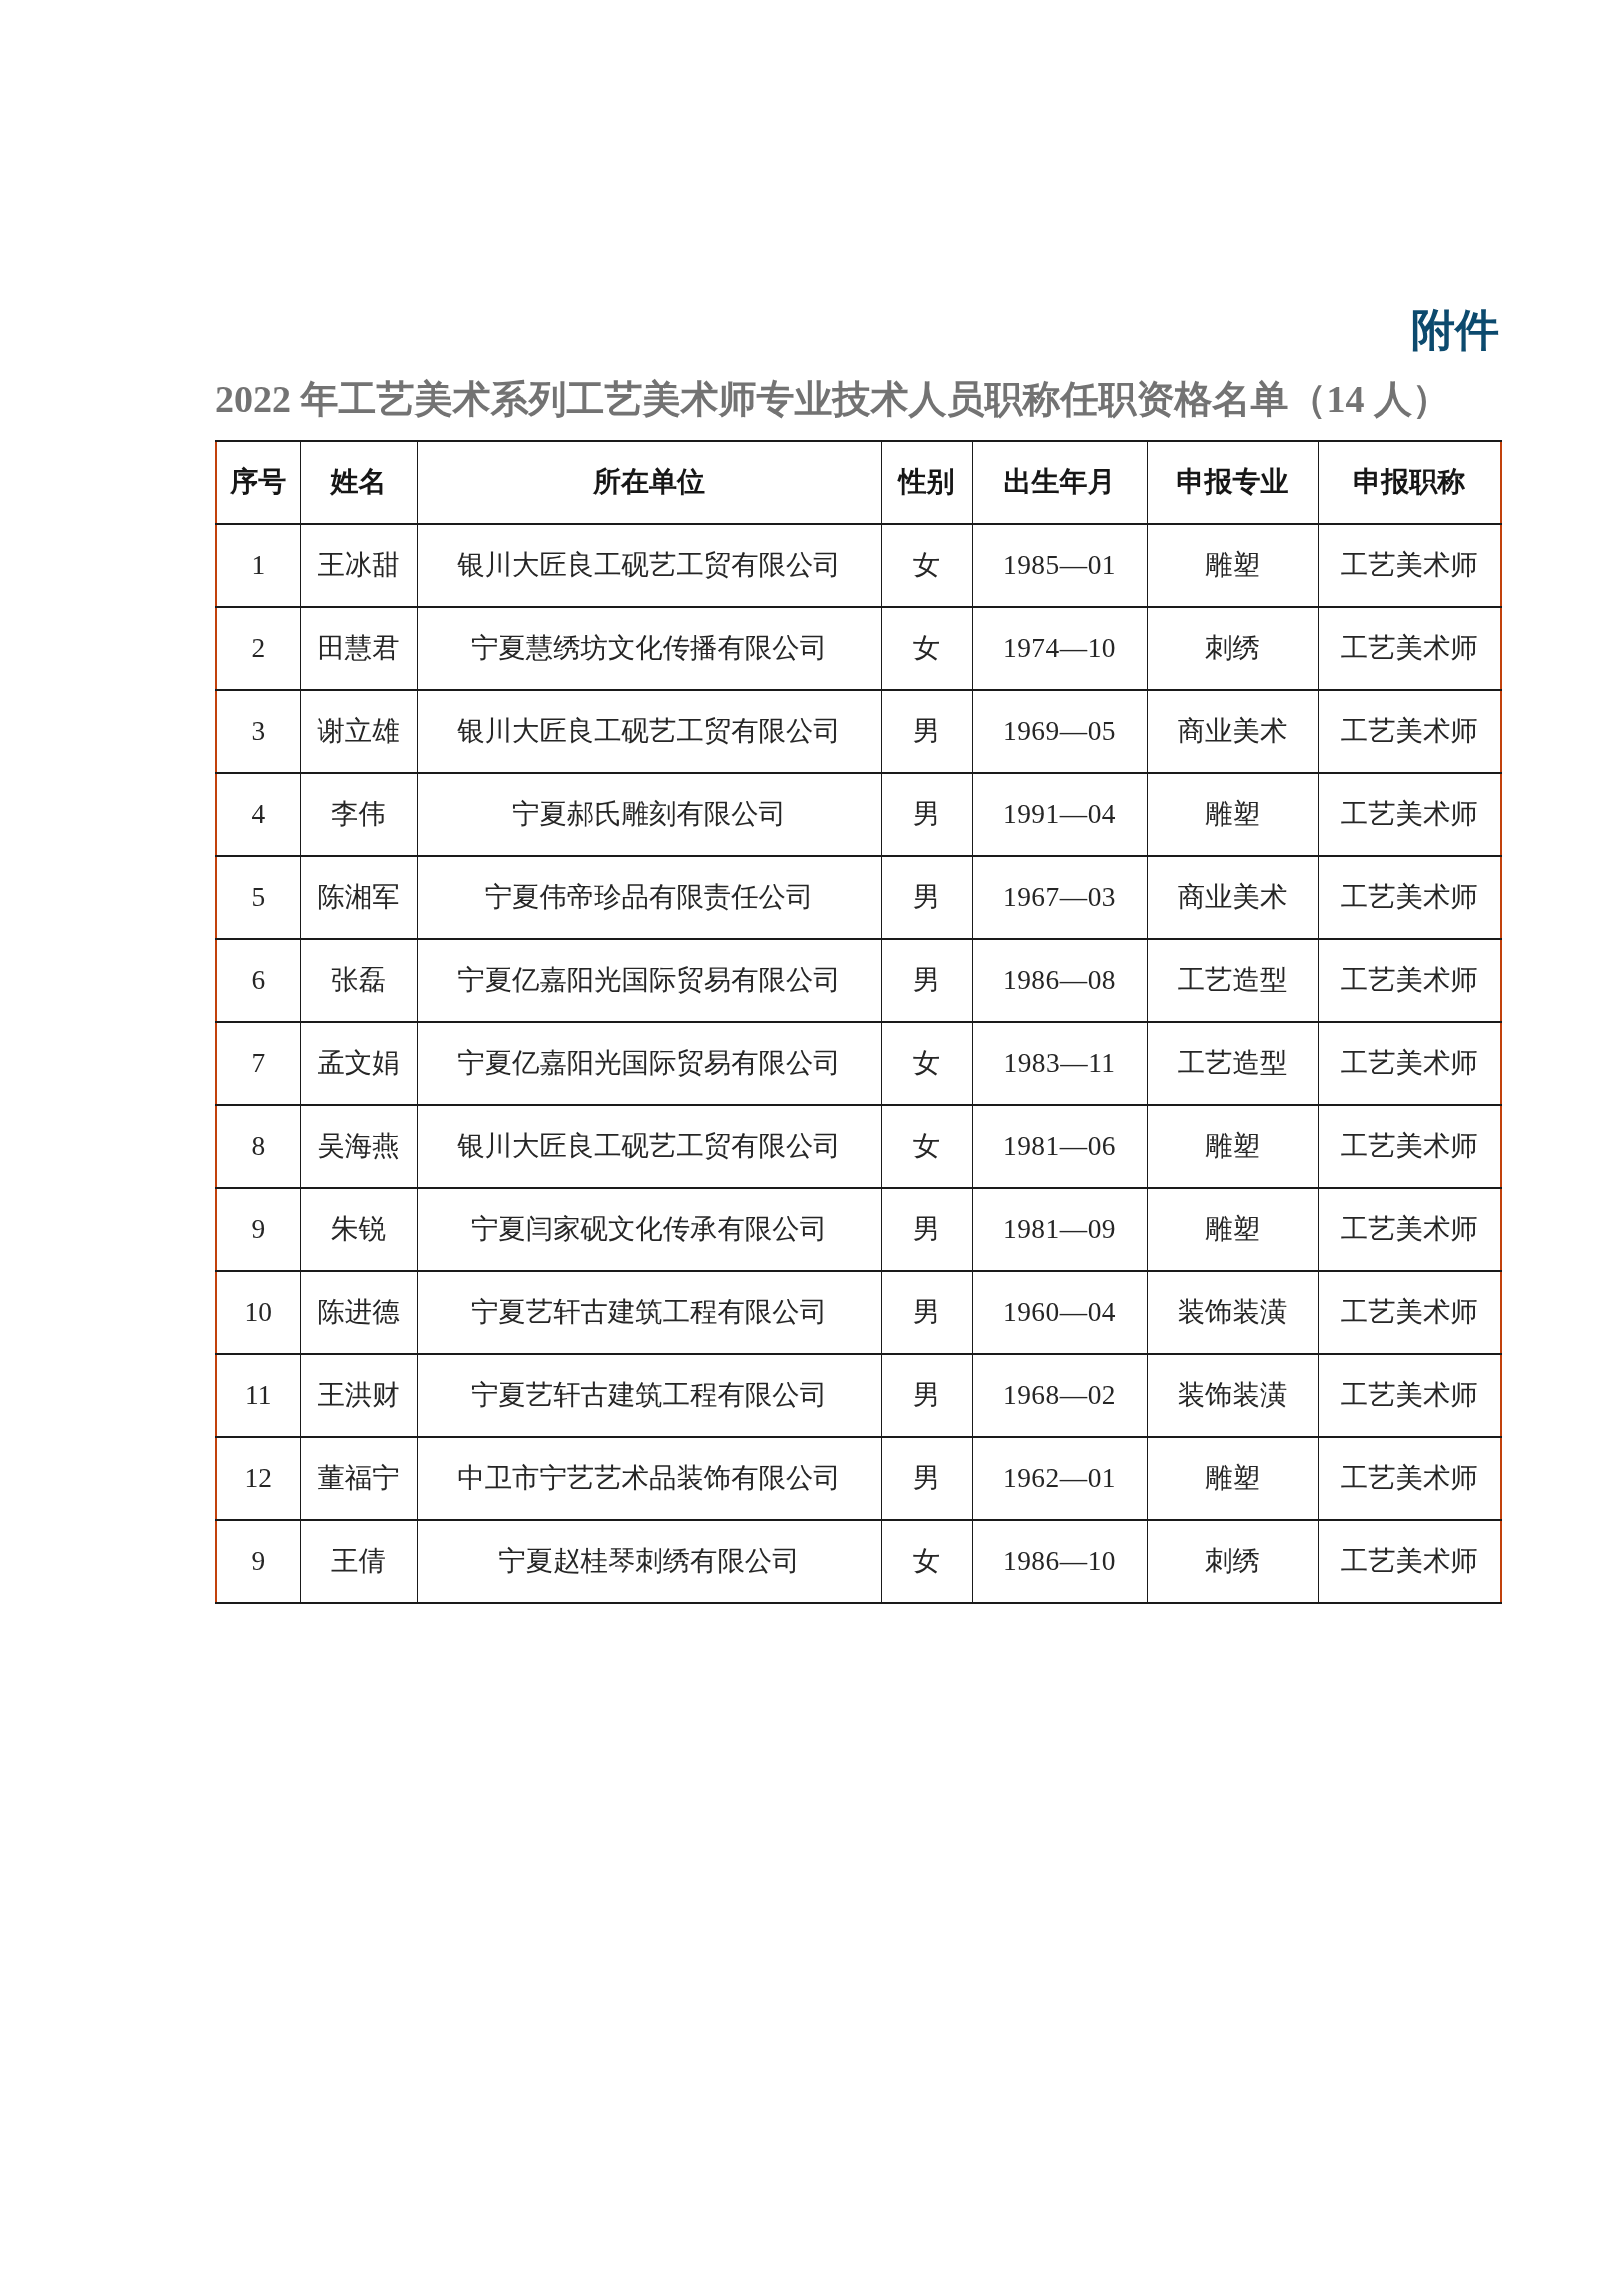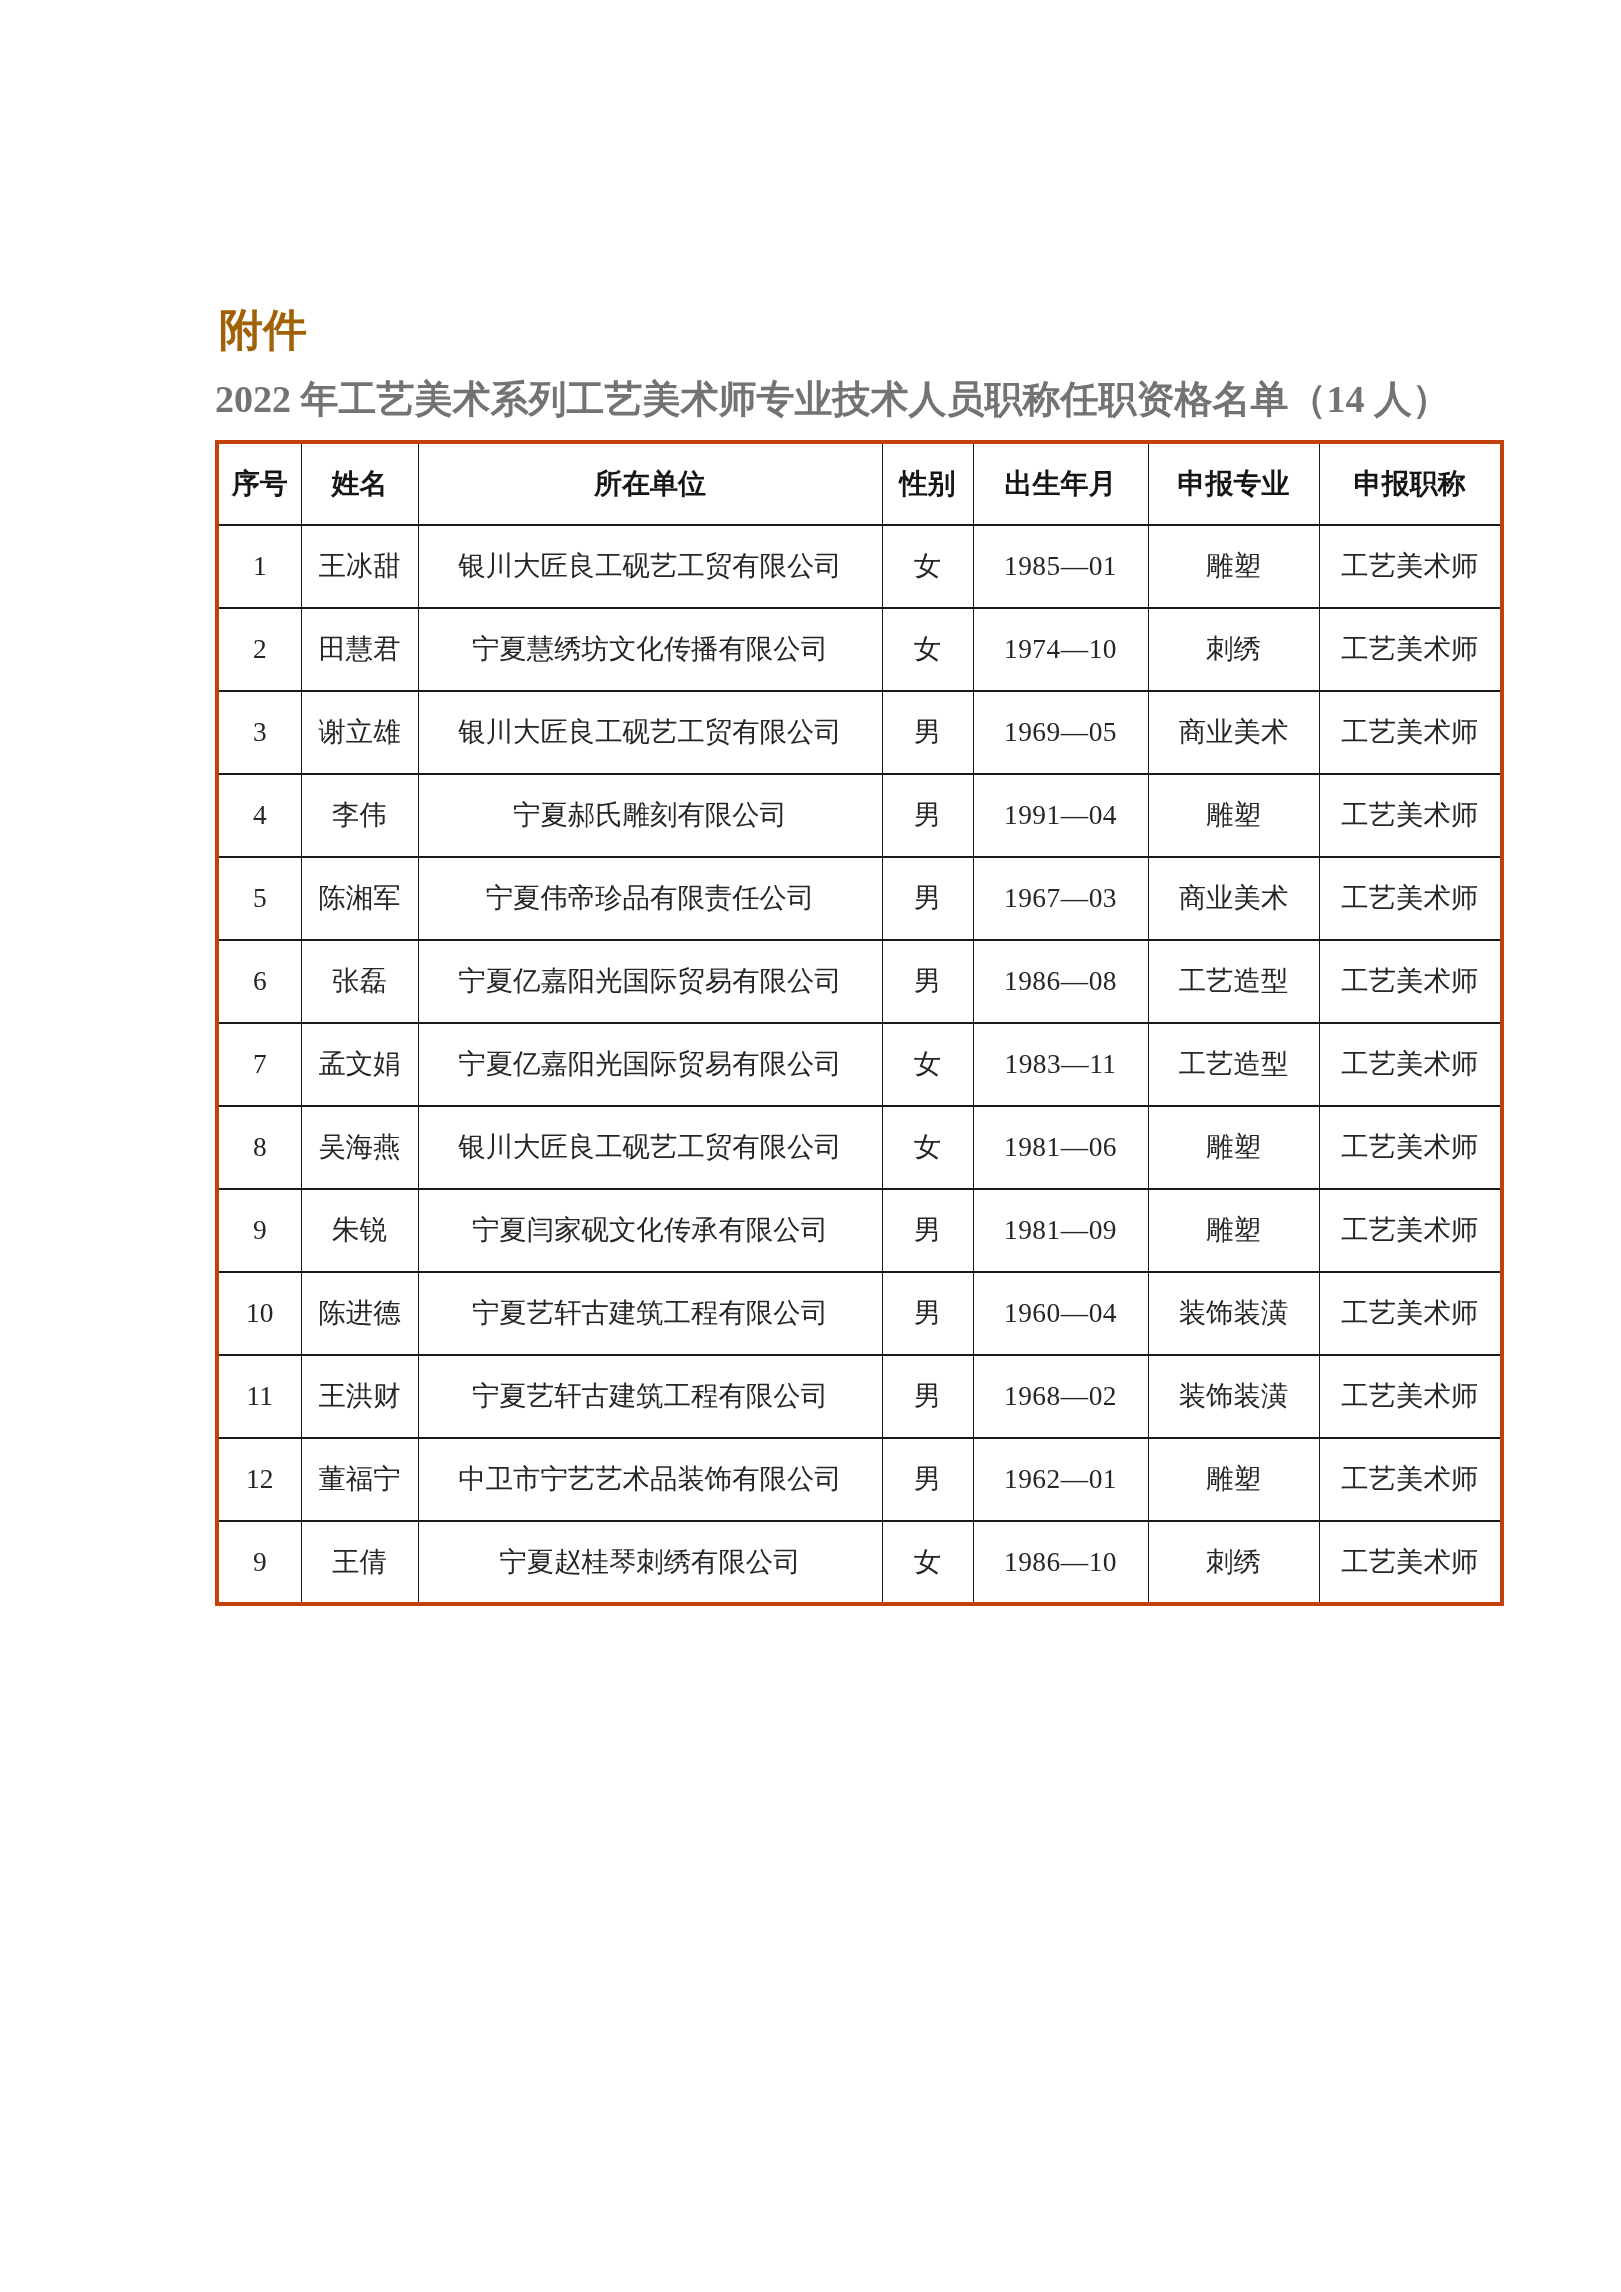--- a/index.html
+++ b/index.html
@@ -19,22 +19,23 @@
     width: 1621px;
     height: 2293px;
     padding: 308px 122px 0 215px;
     background: #ffffff;
   }
   .attachment-label {
     font-family: "Liberation Sans", "DejaVu Sans", sans-serif;
     font-weight: 700;
     font-size: 44px;
     line-height: 1;
-    color: #a16207;
+    color: #0c4a6e;
     margin: 0 0 25.5px 3.9px;
+    text-align: right;
   }
   .doc-title {
     font-family: "Liberation Serif", "DejaVu Serif", serif;
     font-weight: 700;
     font-size: 38px;
     line-height: 1.15;
     color: #737373;
     white-space: nowrap;
     margin: 0 0 18.6px 0;
     letter-spacing: 0px;
@@ -49,21 +50,21 @@
   table.roster td {
     border-left: 1px solid #1a1a1a;
     border-right: 1px solid #1a1a1a;
     border-top: 2px solid #1a1a1a;
     border-bottom: 2px solid #1a1a1a;
     vertical-align: middle;
     text-align: center;
     padding: 0;
     overflow: hidden;
   }
-  table.roster { border: 4px solid #c2410c; }
+  table.roster { border: 2px solid #c2410c; }
   table.roster thead tr { height: 83px; }
   table.roster tbody tr { height: 83px; }
   table.roster th {
     font-family: "Liberation Sans", "DejaVu Sans", sans-serif;
     font-weight: 600;
     font-size: 28px;
     color: #161616;
   }
   table.roster td {
     font-family: "Liberation Serif", "DejaVu Serif", serif;

